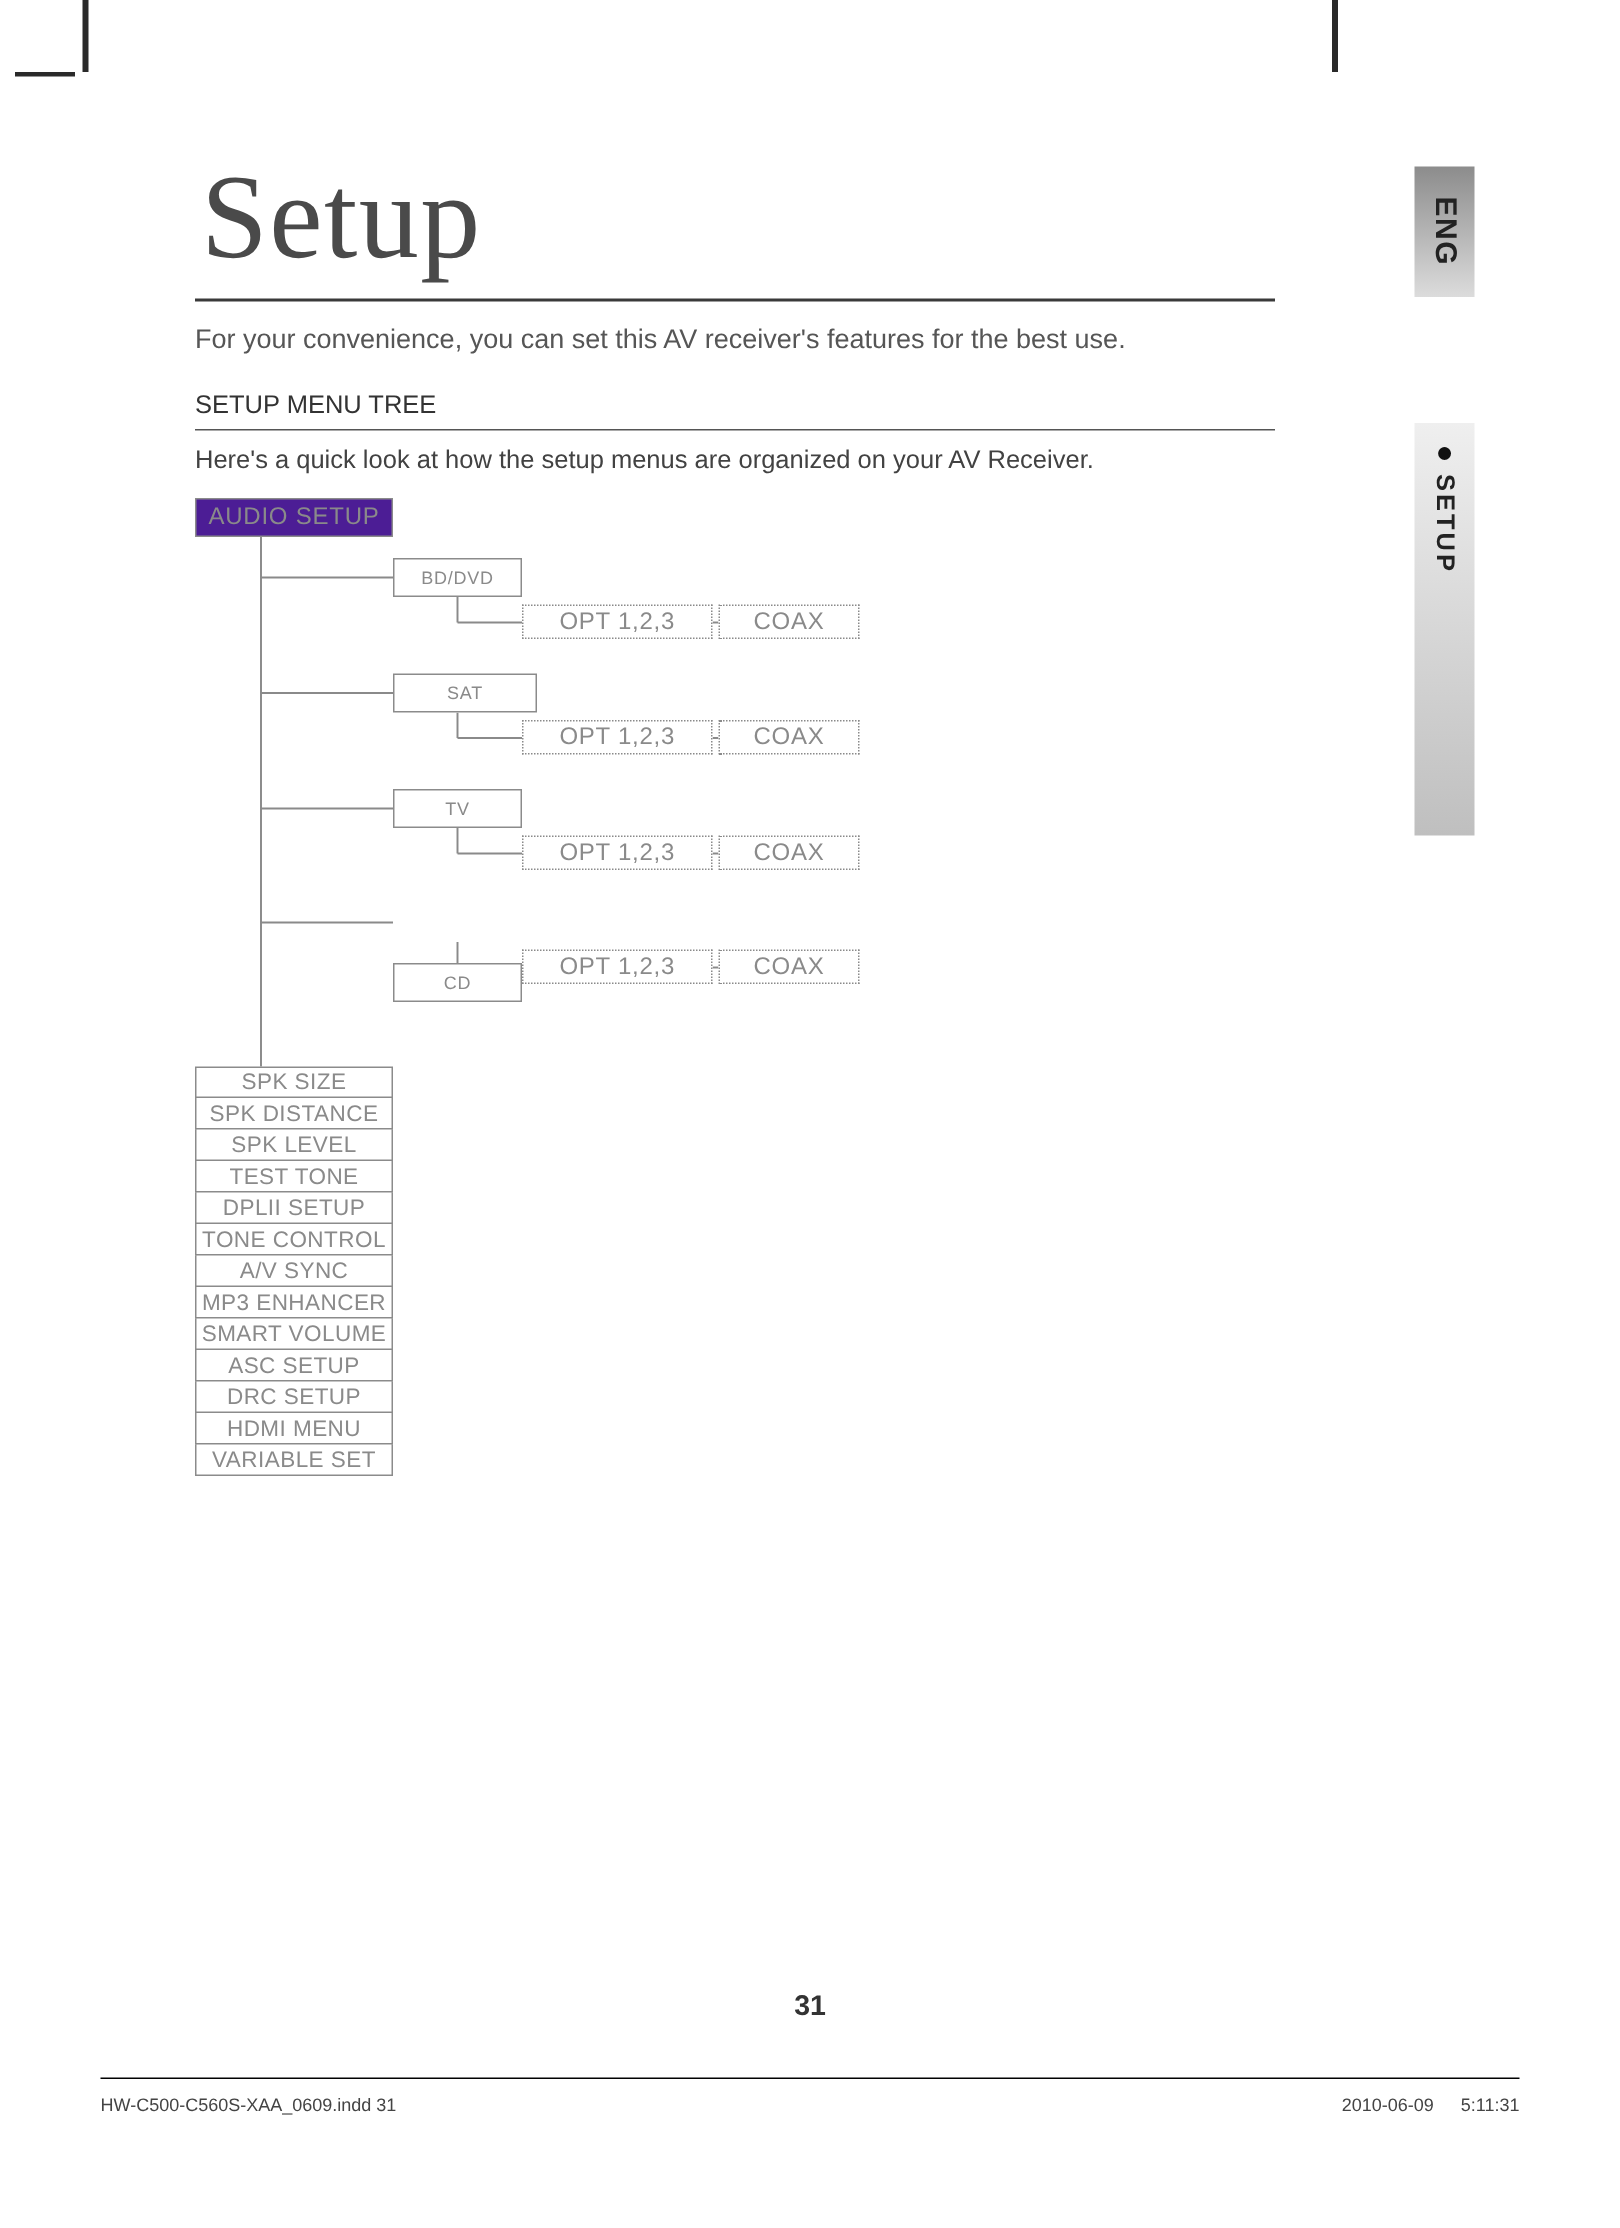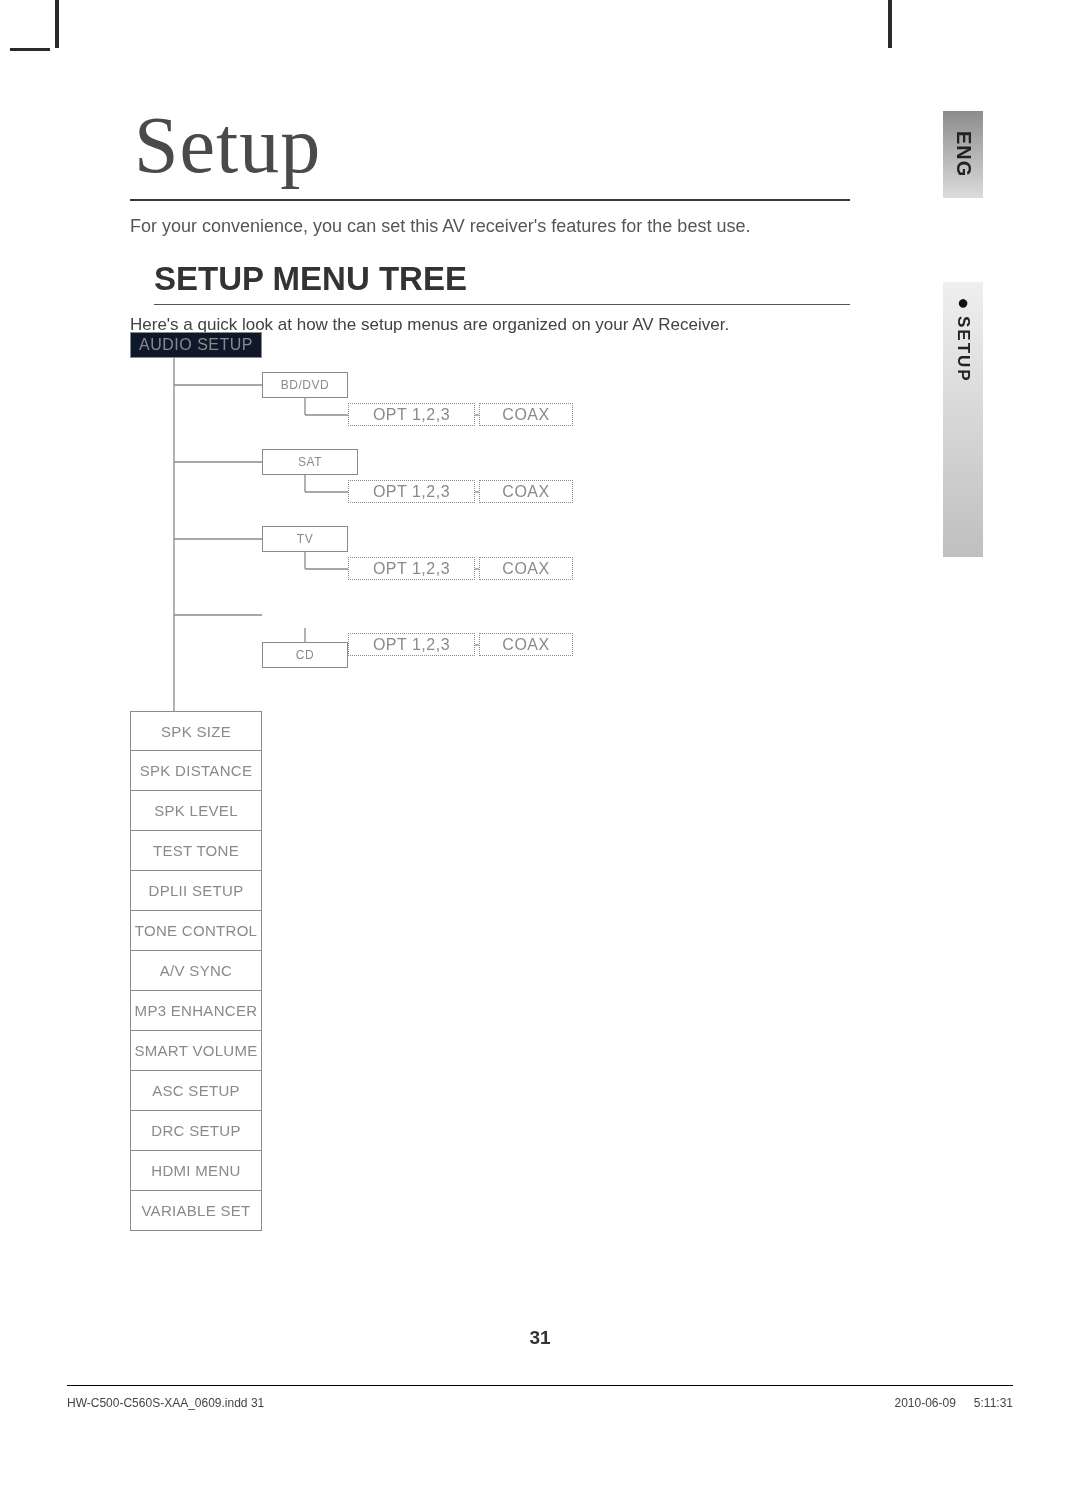--- a/index.html
+++ b/index.html
@@ -34,32 +34,32 @@
   .side-setup .wrap { display: flex; flex-direction: column; align-items: center; }
 
   
   .content { position: absolute; left: 130px; top: 100px; width: 720px; }
   .title {
     font-family: Georgia, 'Times New Roman', serif;
     font-weight: 300; font-size: 80px; letter-spacing: 1px; color: #4a4a4a;
     border-bottom: 2px solid #3a3a3a; padding-bottom: 8px; padding-left: 4px;
   }
   .intro { font-size: 18px; color: #565656; margin-top: 14px; line-height: 1.3; }
-  .section-heading { font-size: 33px; font-weight: 700; margin-top: 22px; border-bottom: 1.5px solid #555; padding-bottom: 6px; text-transform: uppercase; margin-left: 24px; }
+  .section-heading { font-size: 17px; font-weight: 400; margin-top: 22px; border-bottom: 1.5px solid #555; padding-bottom: 6px; text-transform: uppercase; }
   .section-para { font-size: 17px; color: #424242; margin-top: 10px; }
 
   
   .tree-area { position: absolute; left: 130px; top: 332px; width: 720px; height: 660px; }
 
   .box {
     position: absolute; border: 1px solid #8b8b8b; background: #fff;
     font-size: 16px; color: #8a8a8a; display: flex; align-items: center; justify-content: center;
     letter-spacing: 0.5px;
   }
-  .box-root { background: #0f172a; color: #8a8a8a; }
+  .box-root { background: #4c1d95; color: #8a8a8a; }
   .box-mid { font-size: 12px; }
   .box-leaf { border: 1px dotted #8a8a8a; }
 
   
   #b-root { top: 0; left: 0; width: 132px; height: 26px; }
 
   
   #b-bd { top: 40px; left: 132px; width: 86px; height: 26px; }
   #b-sat { top: 117px; left: 132px; width: 96px; height: 26px; }
   #b-tv { top: 194px; left: 132px; width: 86px; height: 26px; }
@@ -70,21 +70,21 @@
   #b-bd-coax { top: 71px;  left: 349px; width: 94px;  height: 23px; }
   #b-sat-opt  { top: 148px; left: 218px; width: 127px; height: 23px; }
   #b-sat-coax { top: 148px; left: 349px; width: 94px;  height: 23px; }
   #b-tv-opt  { top: 225px;  left: 218px; width: 127px; height: 23px; }
   #b-tv-coax { top: 225px;  left: 349px; width: 94px;  height: 23px; }
   #b-cd-opt  { top: 301px;  left: 218px; width: 127px; height: 23px; }
   #b-cd-coax { top: 301px;  left: 349px; width: 94px;  height: 23px; }
 
   
   .setup-list { position: absolute; top: 379px; left: 0; width: 132px; }
-  .setup-list .litem { border: 1px solid #8b8b8b; border-top: none; font-size: 15px; color: #8a8a8a; height: 40px; display: flex; align-items: center; justify-content: center; letter-spacing: 0.3px; }
+  .setup-list .litem { border: 1px solid #8b8b8b; border-top: none; font-size: 15px; color: #8a8a8a; height: 21px; display: flex; align-items: center; justify-content: center; letter-spacing: 0.3px; }
   .setup-list .litem:first-child { border-top: 1px solid #8b8b8b; }
 
   
   svg.tree-lines { position: absolute; top: 0; left: 0; width: 720px; height: 660px; }
   svg.tree-lines line { stroke: #8a8a8a; stroke-width: 1.3; }
 
   
   .page-number { position: absolute; left: 0; top: 1327px; width: 1080px; text-align: center; font-size: 19px; font-weight: 700; color: #333; }
 
   

